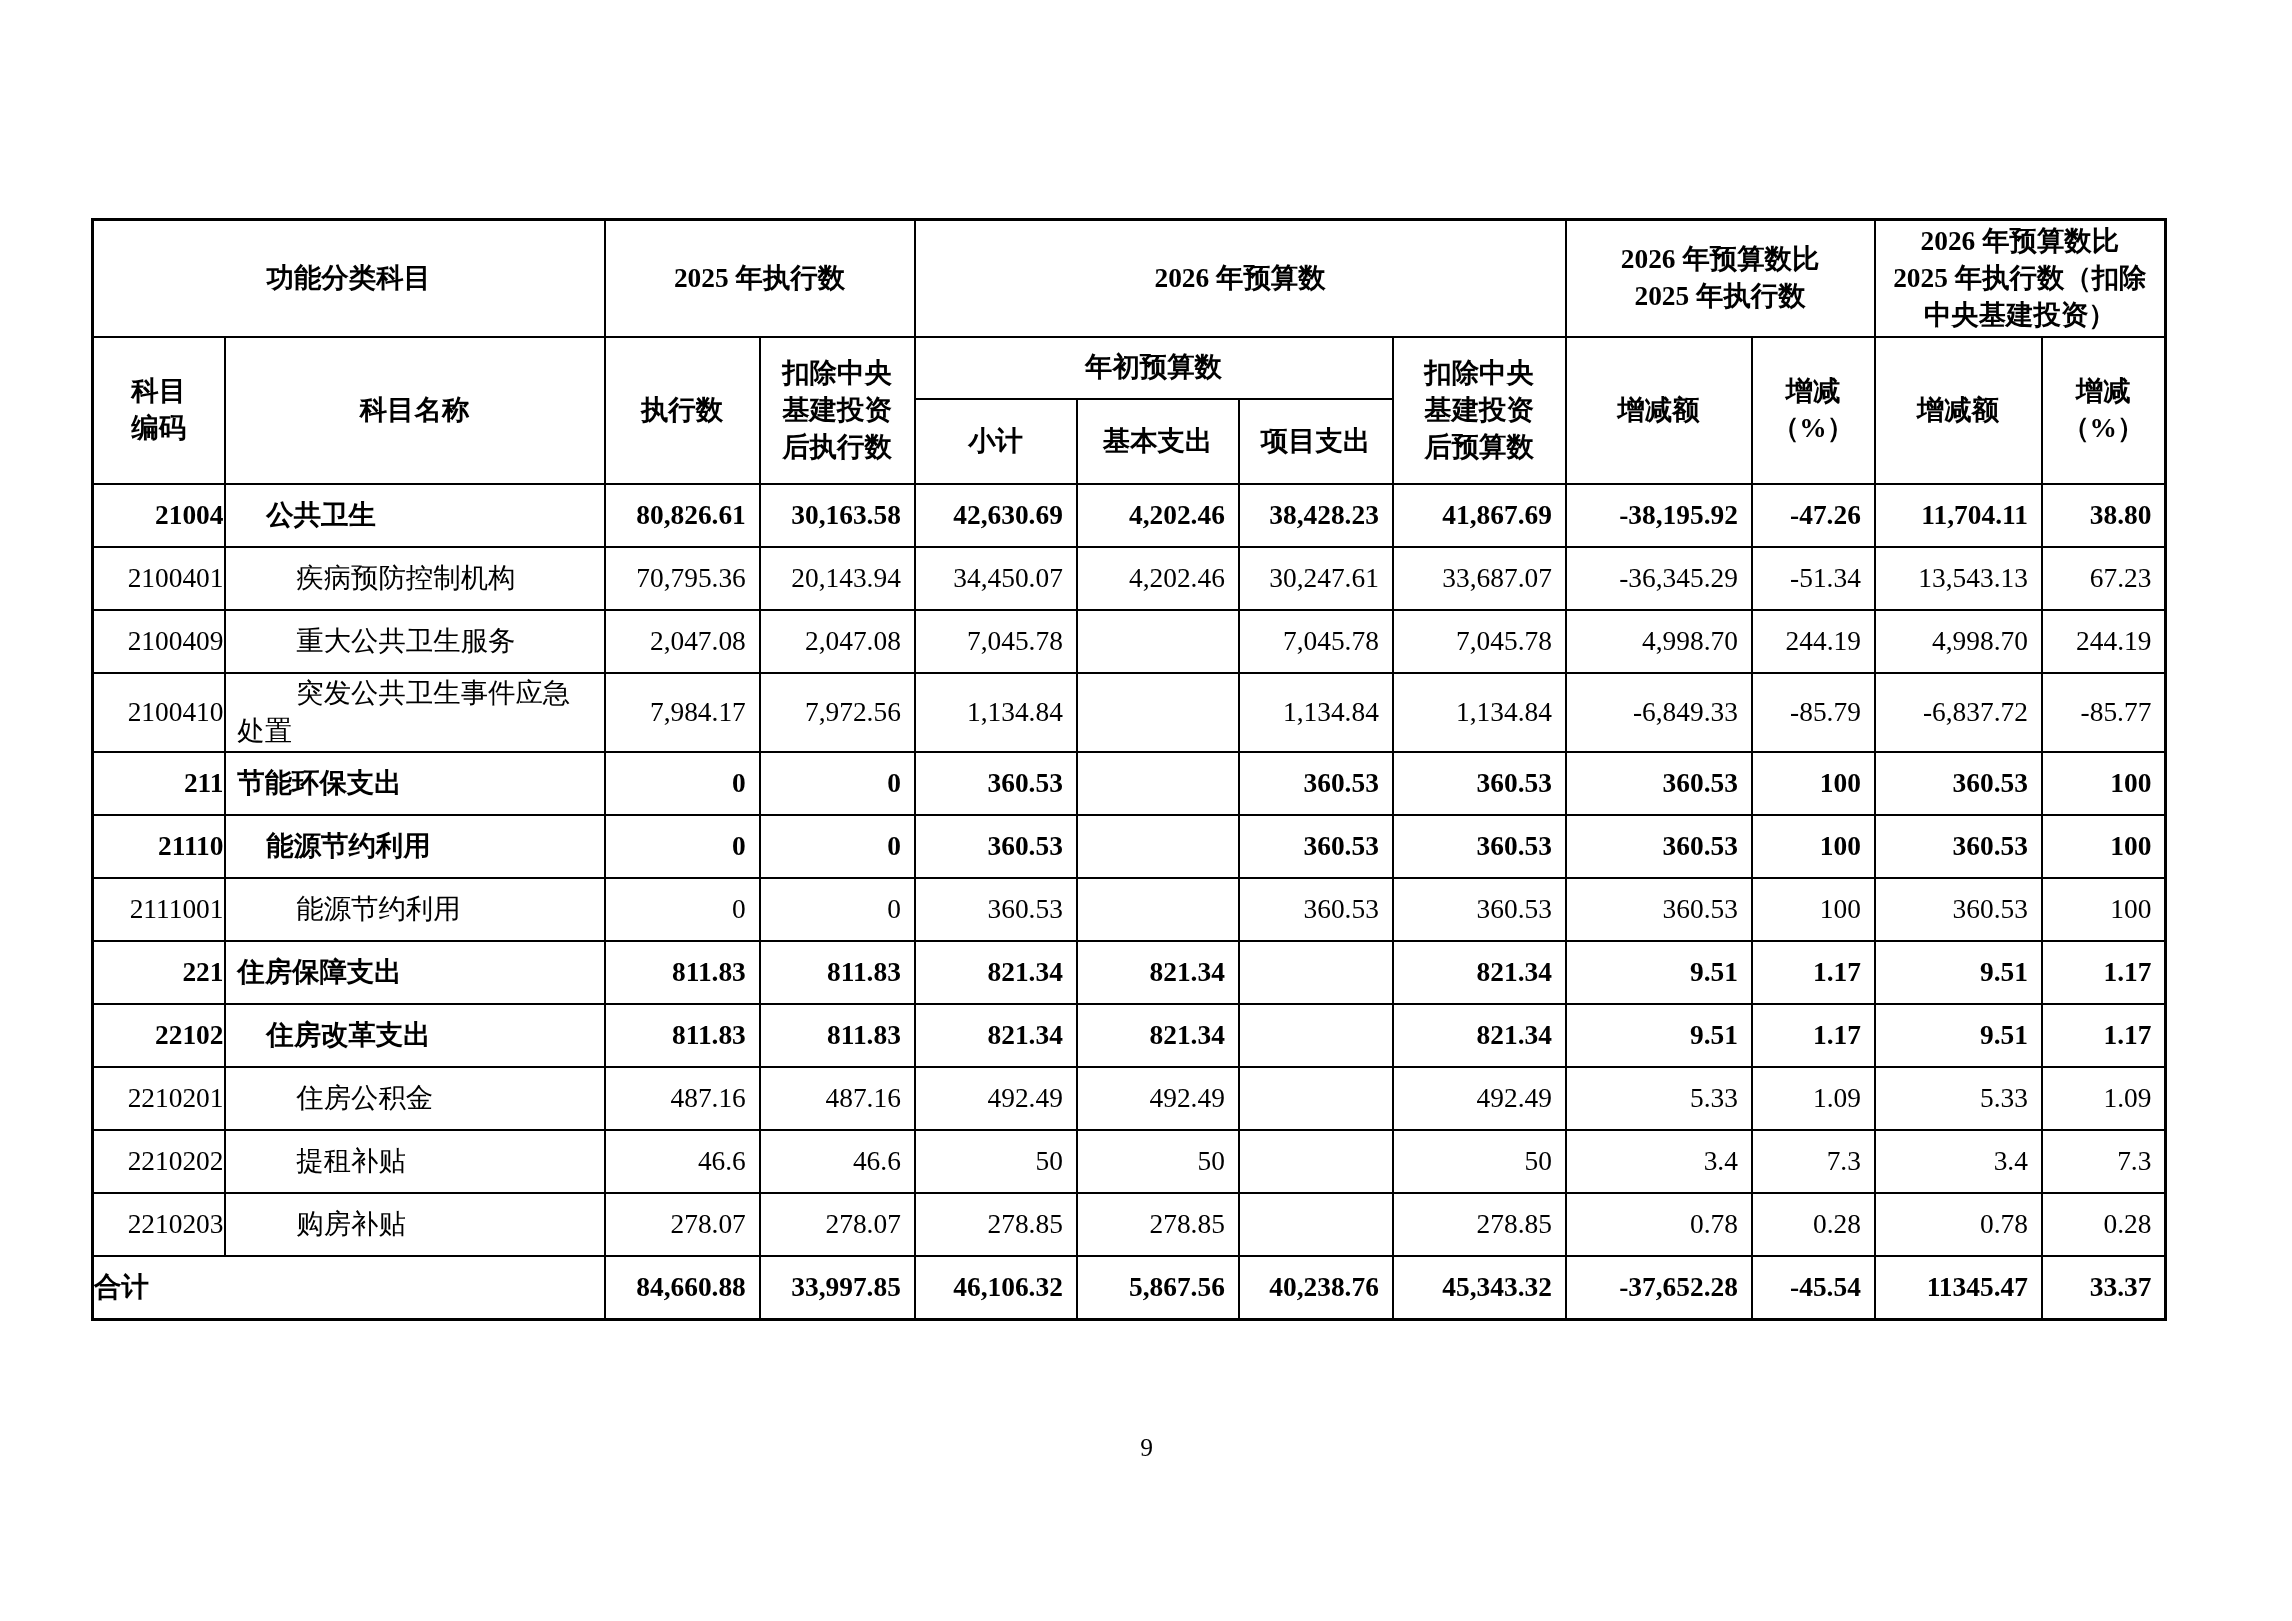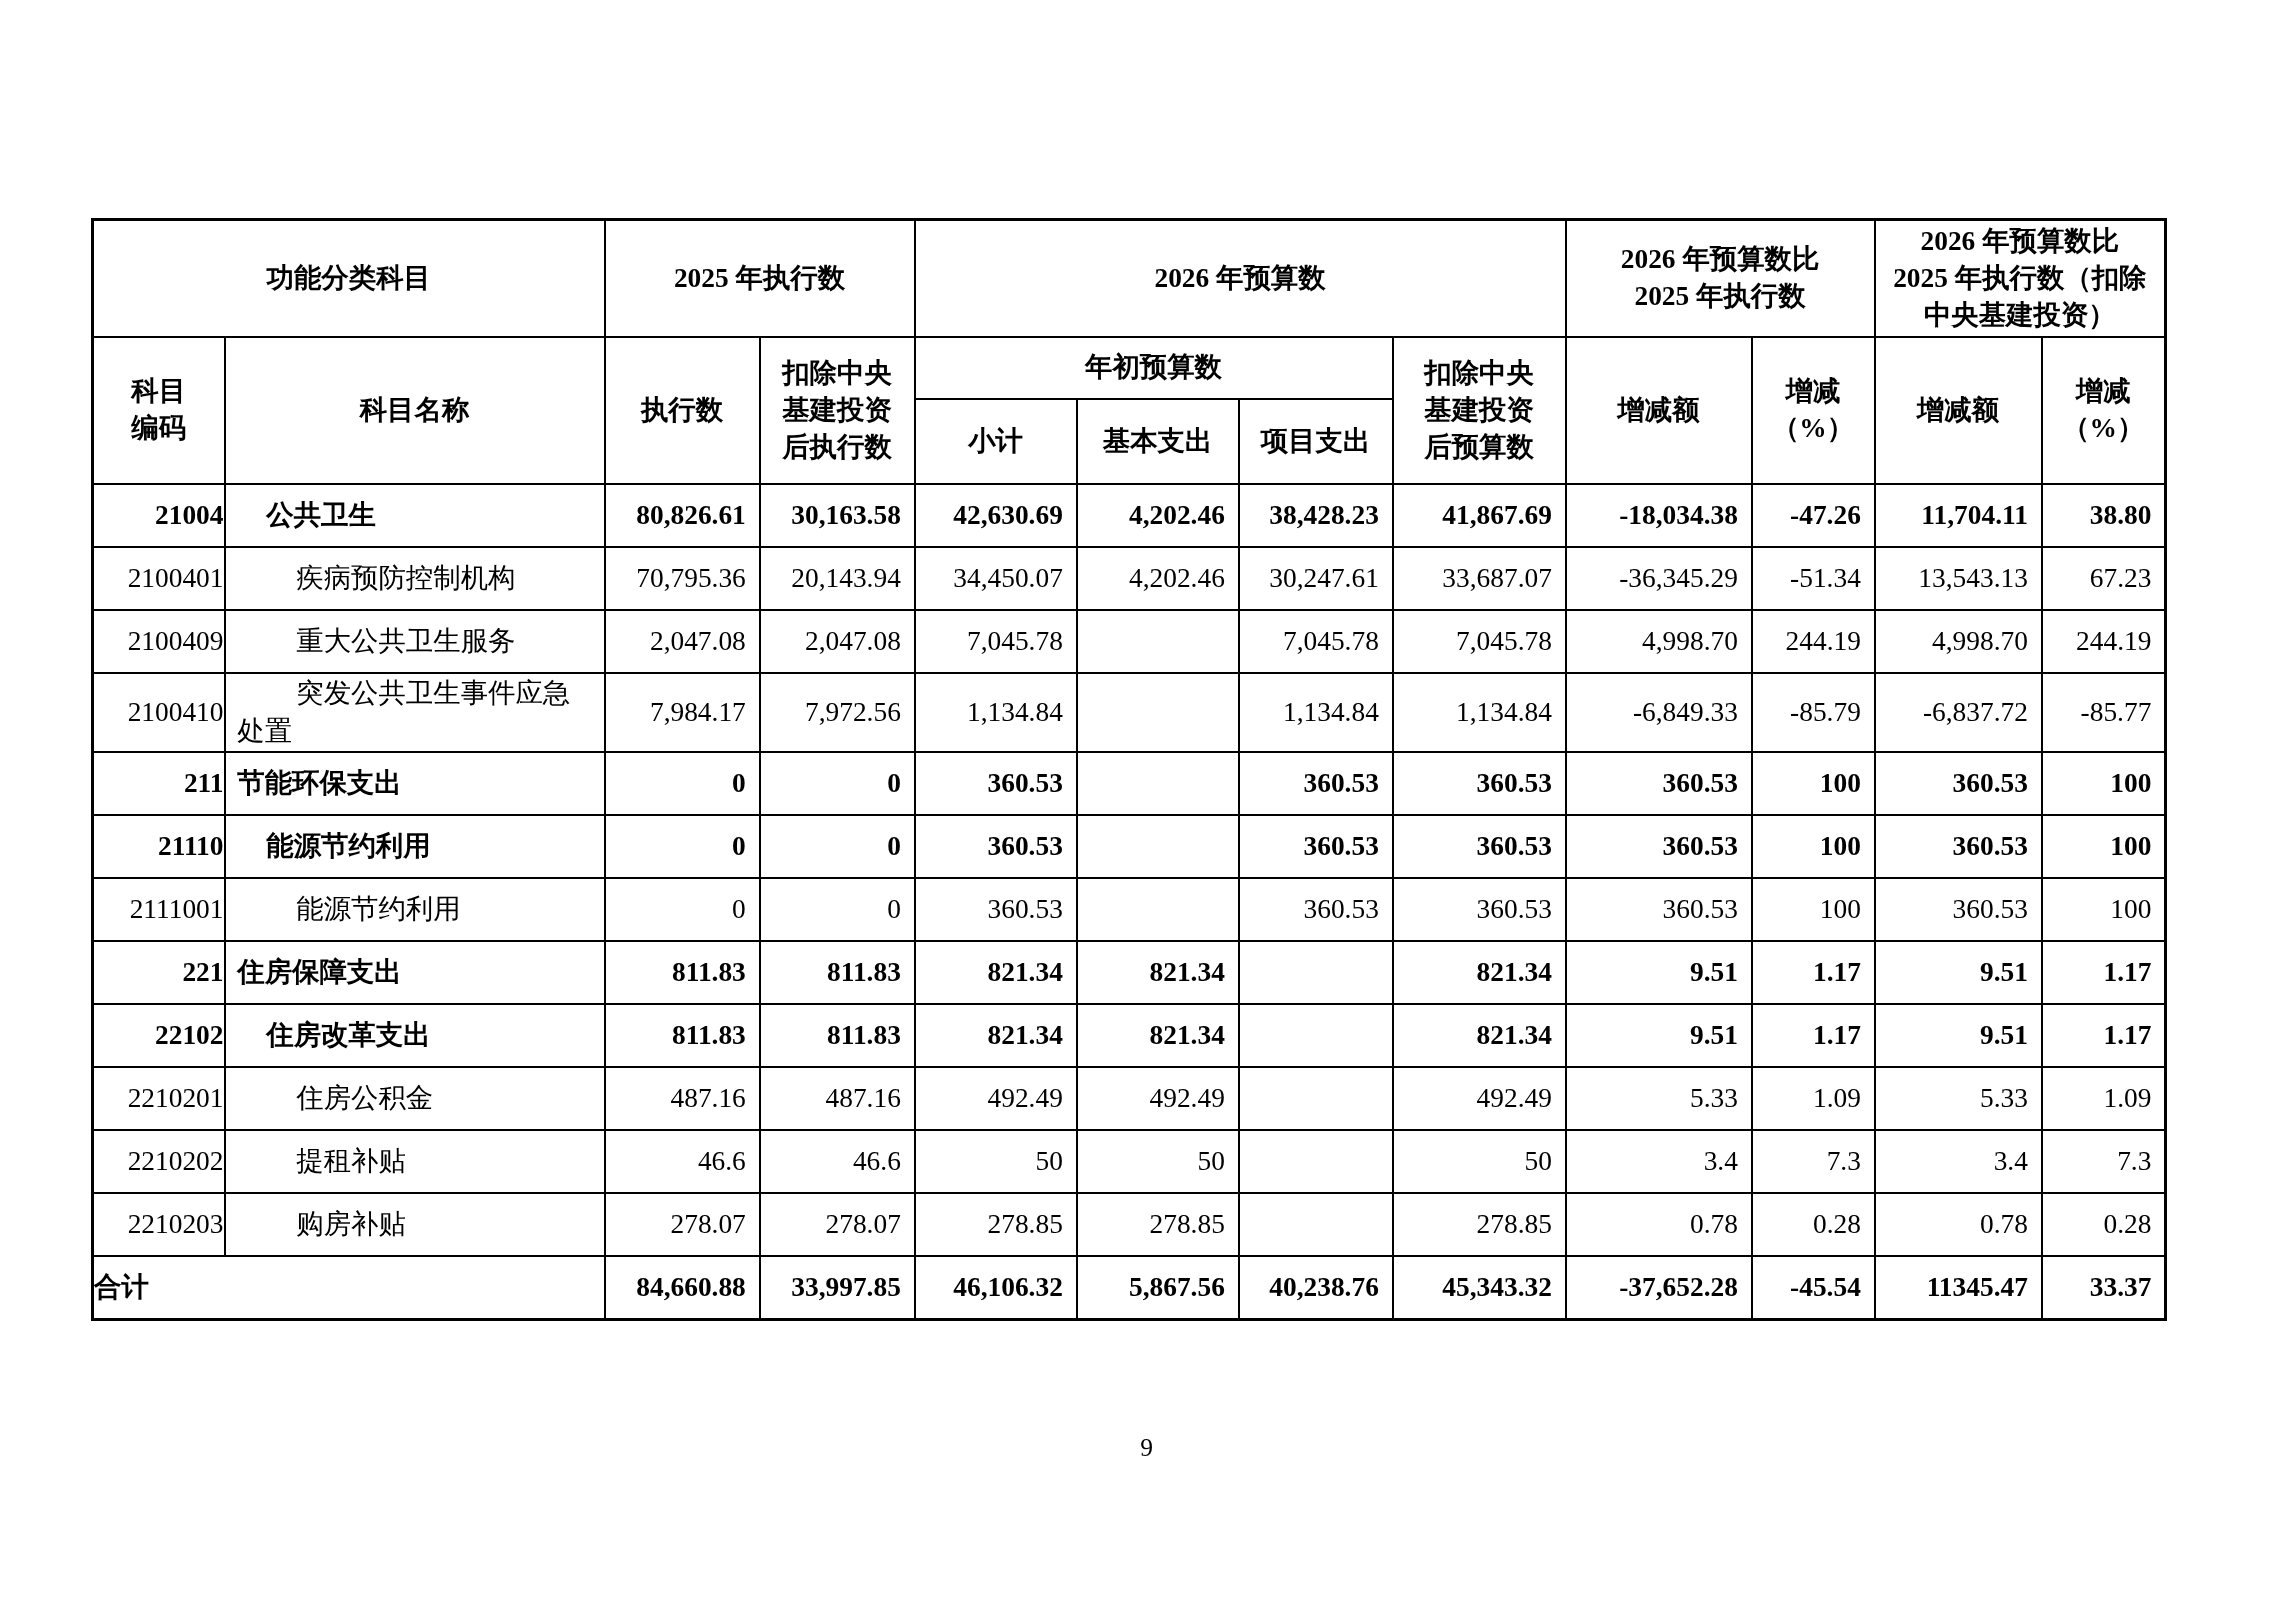--- a/index.html
+++ b/index.html
@@ -99,21 +99,21 @@
     <tbody>
       <tr class="dr bold">
         <td class="code">21004</td>
         <td class="name n1">公共卫生</td>
         <td class="num">80,826.61</td>
         <td class="num">30,163.58</td>
         <td class="num">42,630.69</td>
         <td class="num">4,202.46</td>
         <td class="num">38,428.23</td>
         <td class="num">41,867.69</td>
-        <td class="num">-18,034.38</td>
+        <td class="num">-38,195.92</td>
         <td class="num">-47.26</td>
         <td class="num">11,704.11</td>
         <td class="num">38.80</td>
       </tr>
       <tr class="dr">
         <td class="code">2100401</td>
         <td class="name n2">疾病预防控制机构</td>
         <td class="num">70,795.36</td>
         <td class="num">20,143.94</td>
         <td class="num">34,450.07</td>

